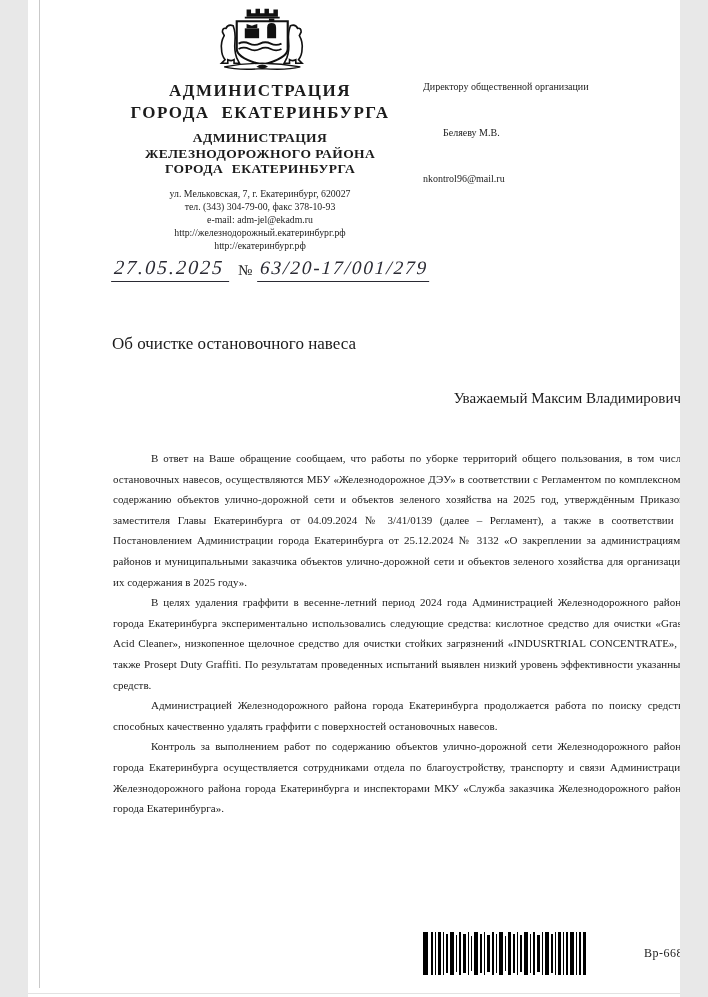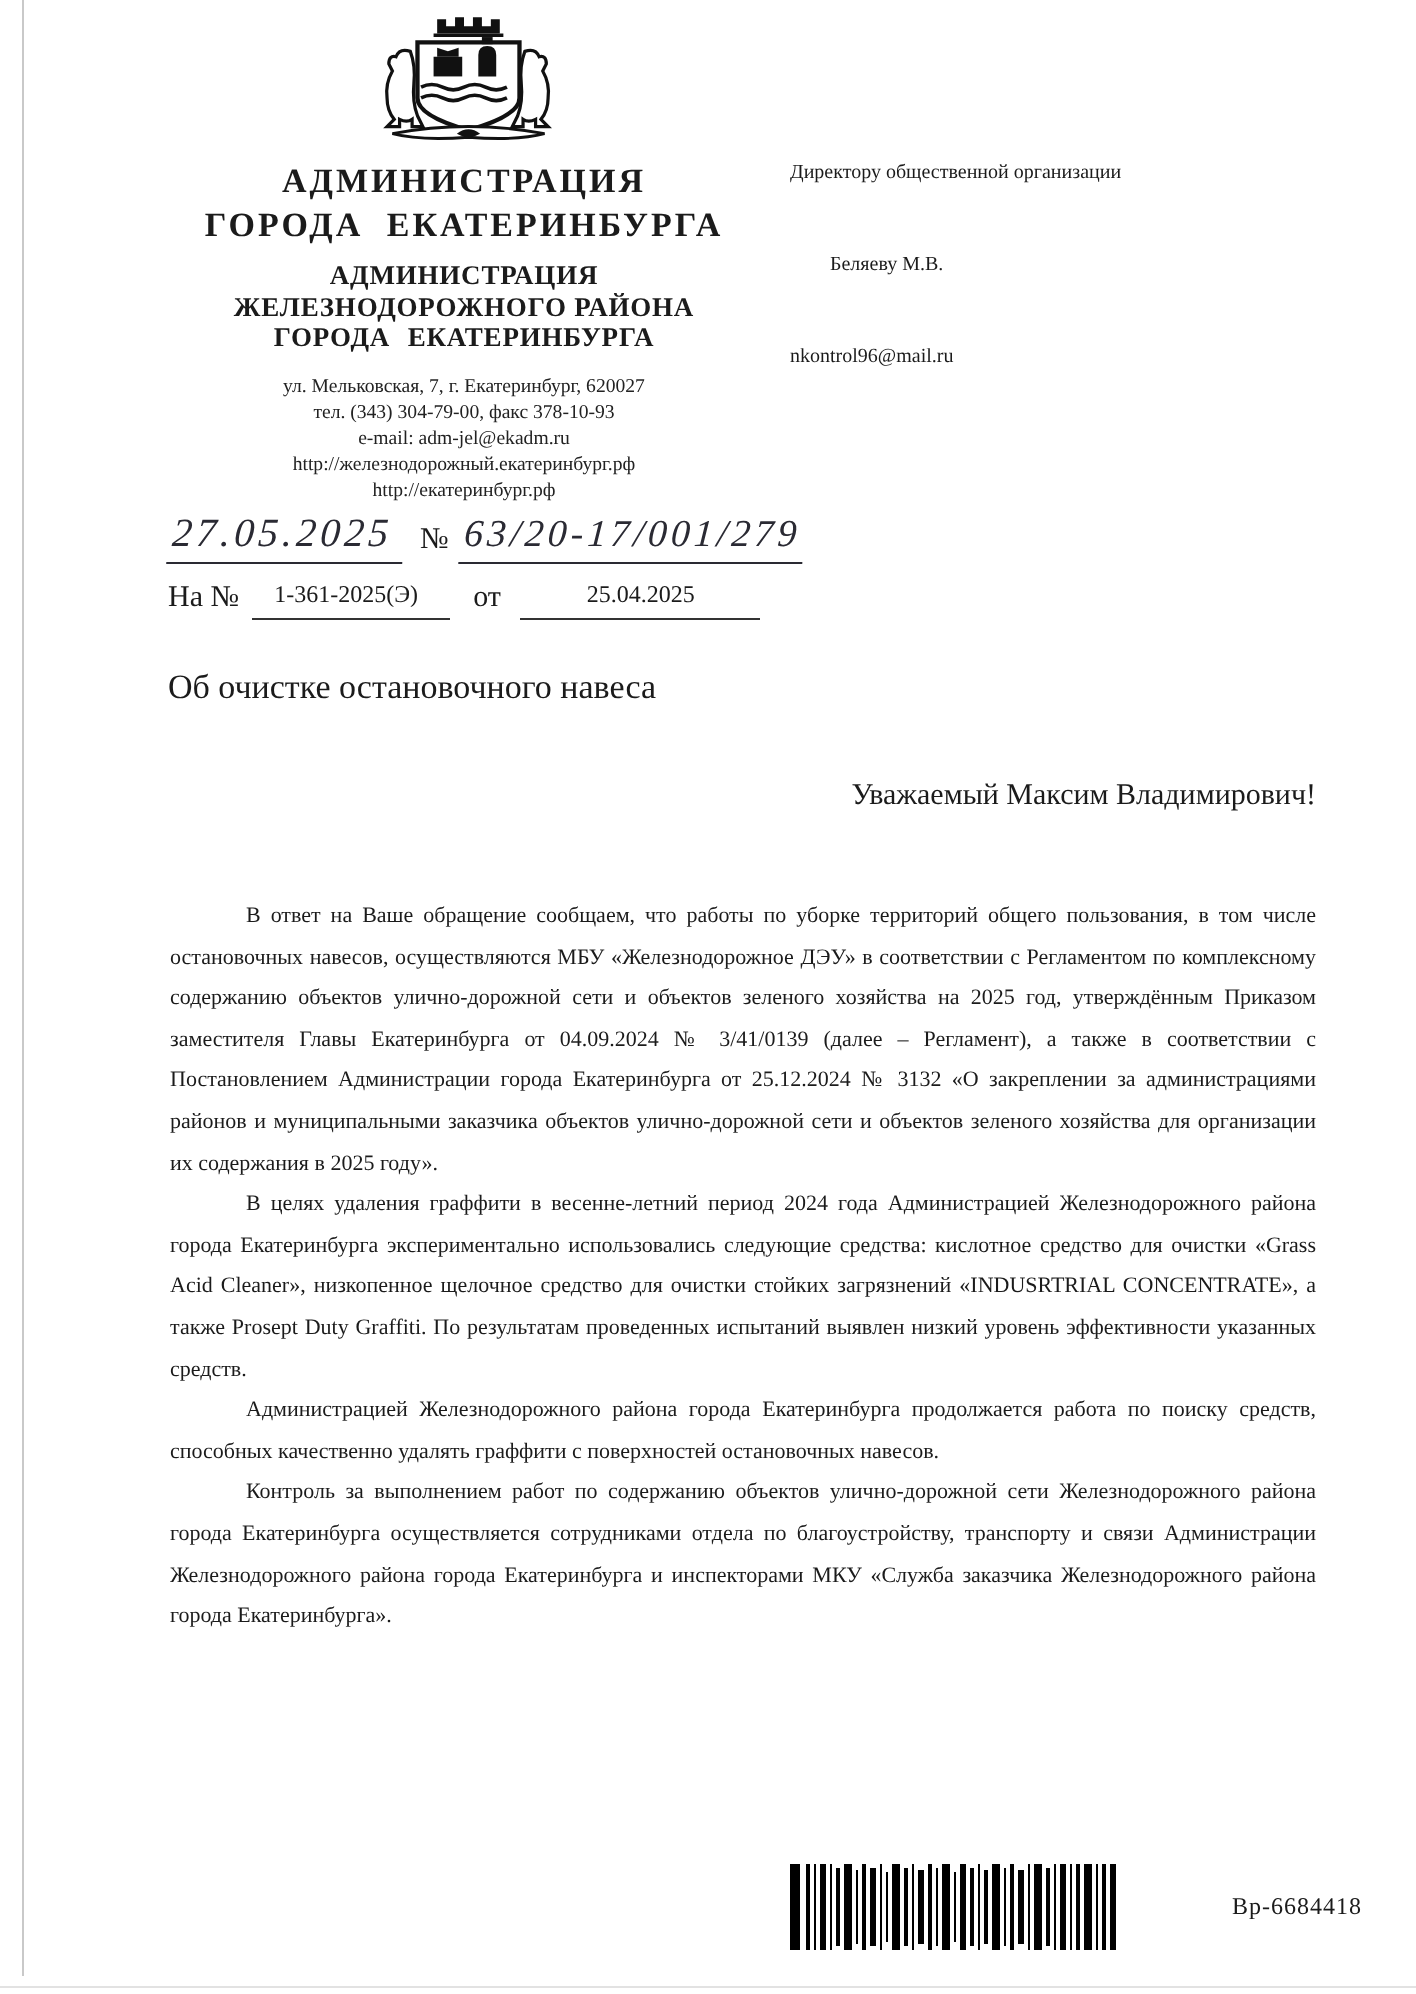--- a/index.html
+++ b/index.html
@@ -1,18 +1,18 @@
 <!DOCTYPE html>
 <html><head>
 <meta charset="utf-8">
 <style>
   html,body{margin:0;padding:0;background:#e8e8e8;}
   .page{
     position:relative;
-    width:708px;height:997px;
+    width:652px;height:997px;
     background:#ffffff;
     font-family:"Liberation Serif","DejaVu Serif",serif;
     color:#1b1b1b;
     overflow:hidden;
     margin:0 auto;
   }
   .scan-line-left{position:absolute;left:11px;top:0;width:1px;height:988px;background:#c9c9c9;}
   .scan-line-bottom{position:absolute;left:0;bottom:3px;width:100%;height:1px;background:#e2e2e2;}
 
   
@@ -109,26 +109,20 @@
     <div class="r-name">Беляеву М.В.</div>
     <div class="r-email">nkontrol96@mail.ru</div>
   </div>
 
   <div class="ref">
     <div class="ref-row1">
       <span class="hand ref-date">27.05.2025</span>
       <span class="ref-no-sign">№</span>
       <span class="hand ref-num">63/20-17/001/279</span>
     </div>
-    <div class="ref-row2">
-      <span class="ref-reply-prefix">На №</span>
-      <span class="ref-reply-num">1-361-2025(Э)</span>
-      <span class="ref-from">от</span>
-      <span class="ref-reply-date">25.04.2025</span>
-    </div>
   </div>
 
   <div class="subject">Об очистке остановочного навеса</div>
   <div class="salutation">Уважаемый Максим Владимирович!</div>
 
   <div class="body-text">
     <p>В ответ на Ваше обращение сообщаем, что работы по уборке территорий общего пользования, в том числе остановочных навесов, осуществляются МБУ «Железнодорожное ДЭУ» в соответствии с Регламентом по комплексному содержанию объектов улично-дорожной сети и объектов зеленого хозяйства на 2025 год, утверждённым Приказом заместителя Главы Екатеринбурга от 04.09.2024 № 3/41/0139 (далее – Регламент), а также в соответствии с Постановлением Администрации города Екатеринбурга от 25.12.2024 № 3132 «О закреплении за администрациями районов и муниципальными заказчика объектов улично-дорожной сети и объектов зеленого хозяйства для организации их содержания в 2025 году».</p>
     <p>В целях удаления граффити в весенне-летний период 2024 года Администрацией Железнодорожного района города Екатеринбурга экспериментально использовались следующие средства: кислотное средство для очистки «Grass Acid Cleaner», низкопенное щелочное средство для очистки стойких загрязнений «INDUSRTRIAL CONCENTRATE», а также Prosept Duty Graffiti. По результатам проведенных испытаний выявлен низкий уровень эффективности указанных средств.</p>
     <p>Администрацией Железнодорожного района города Екатеринбурга продолжается работа по поиску средств, способных качественно удалять граффити с поверхностей остановочных навесов.</p>
     <p>Контроль за выполнением работ по содержанию объектов улично-дорожной сети Железнодорожного района города Екатеринбурга осуществляется сотрудниками отдела по благоустройству, транспорту и связи Администрации Железнодорожного района города Екатеринбурга и инспекторами МКУ «Служба заказчика Железнодорожного района города Екатеринбурга».</p>

